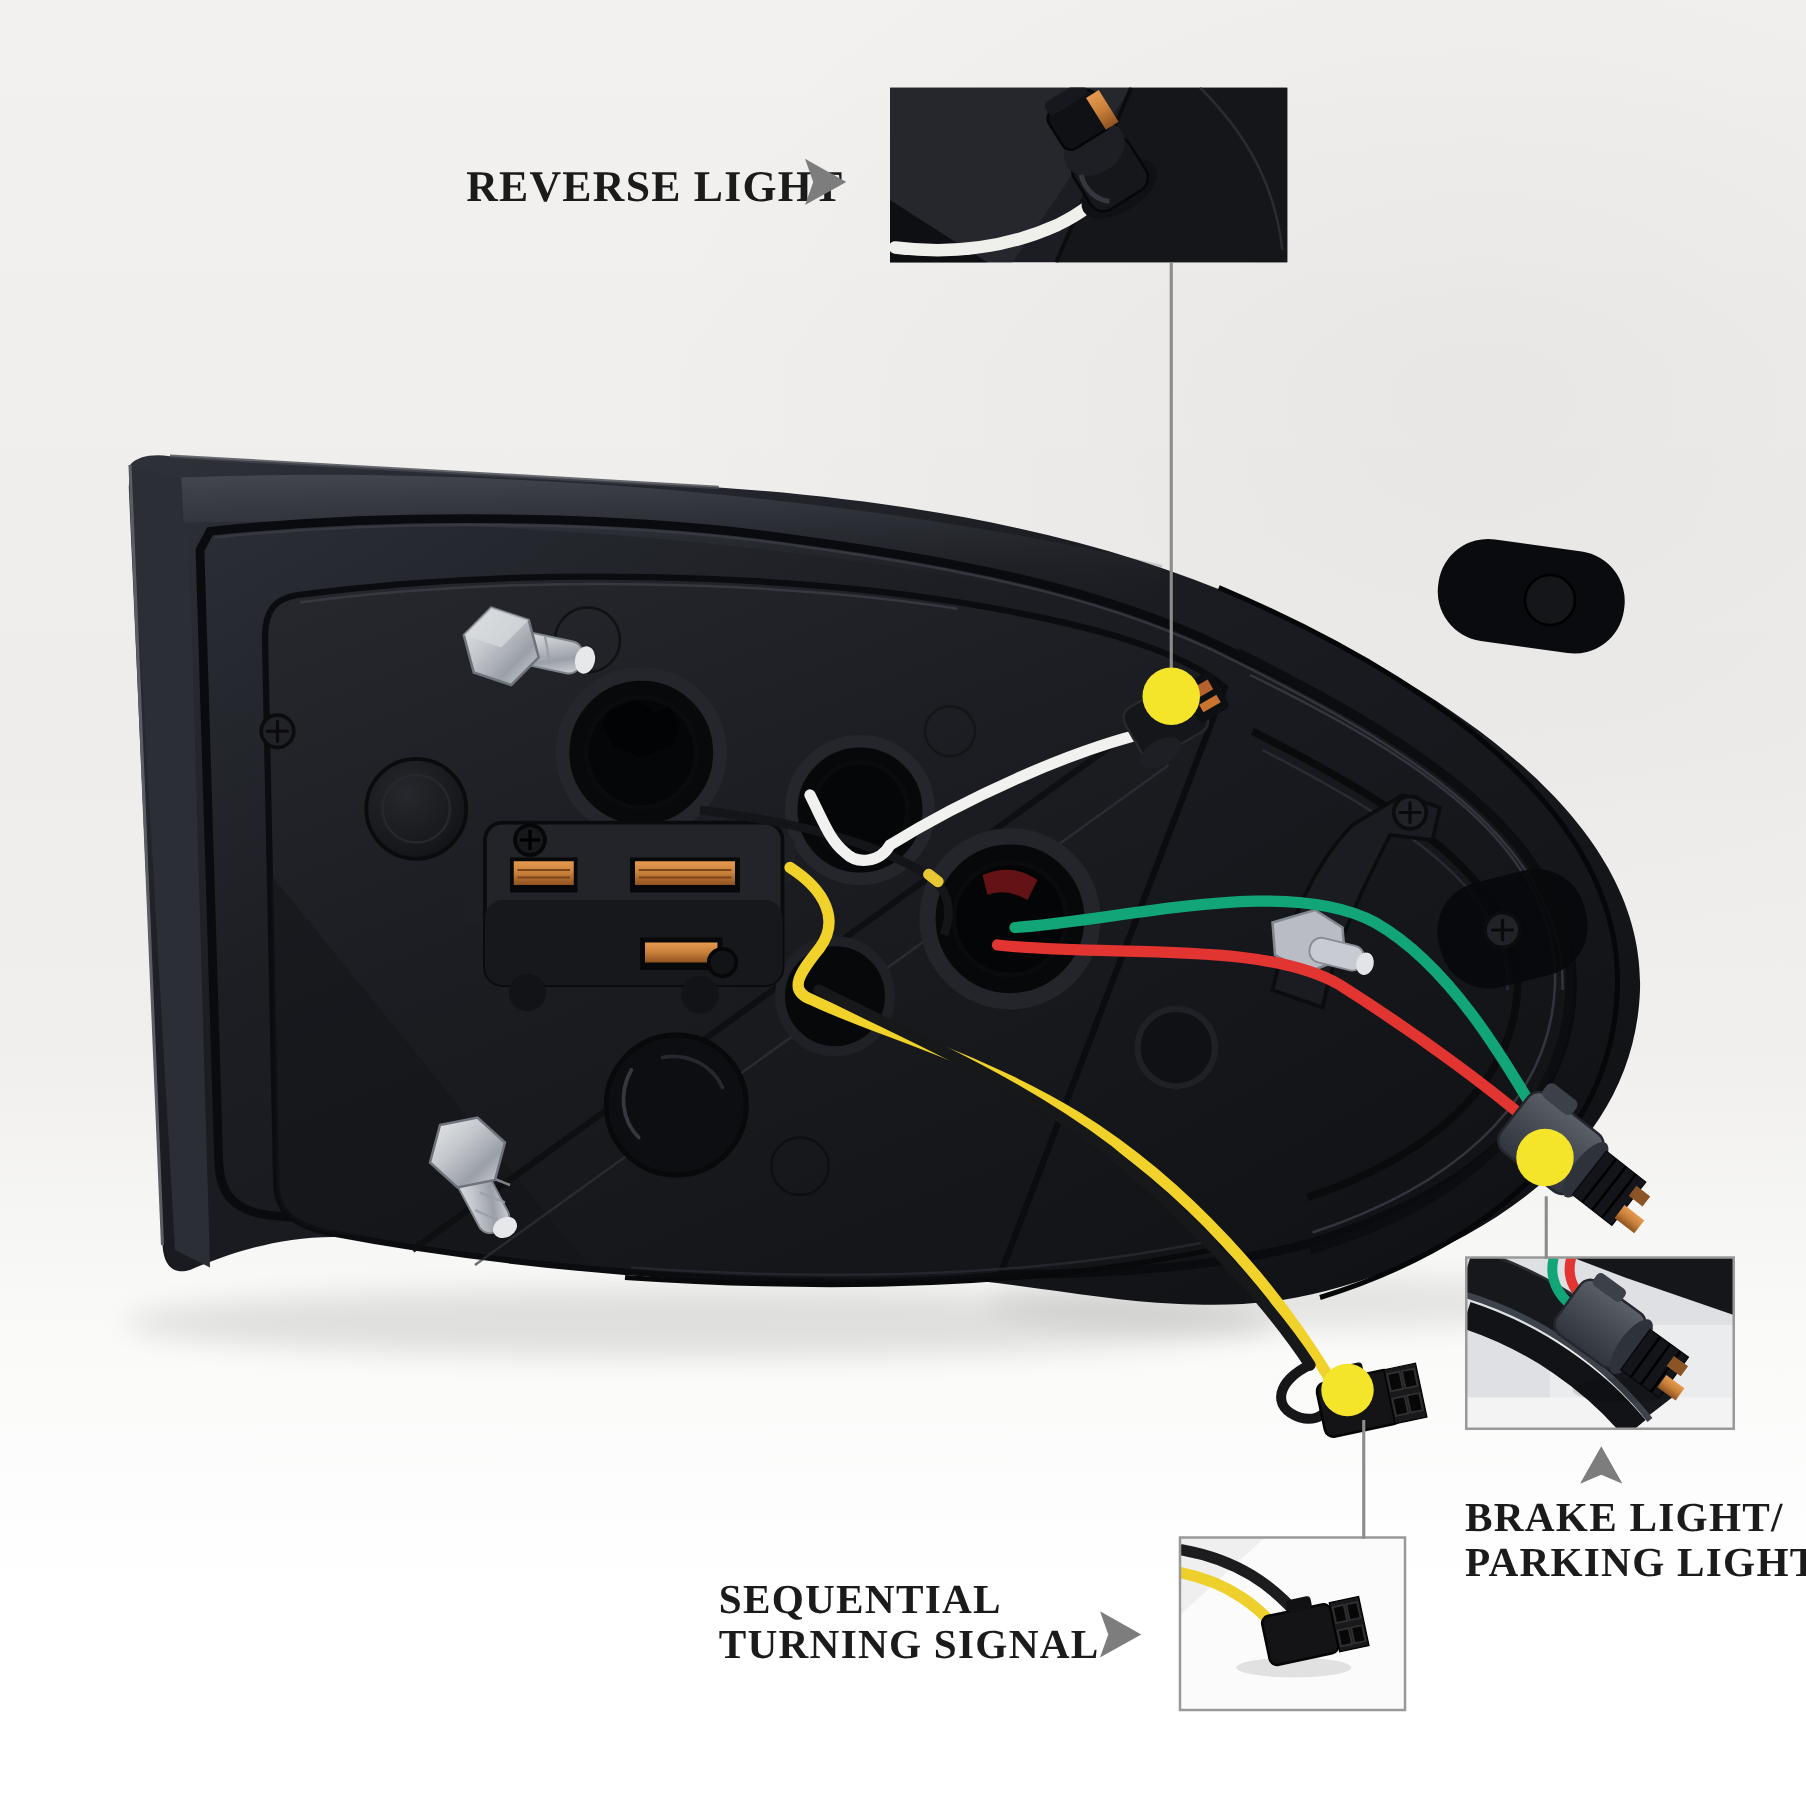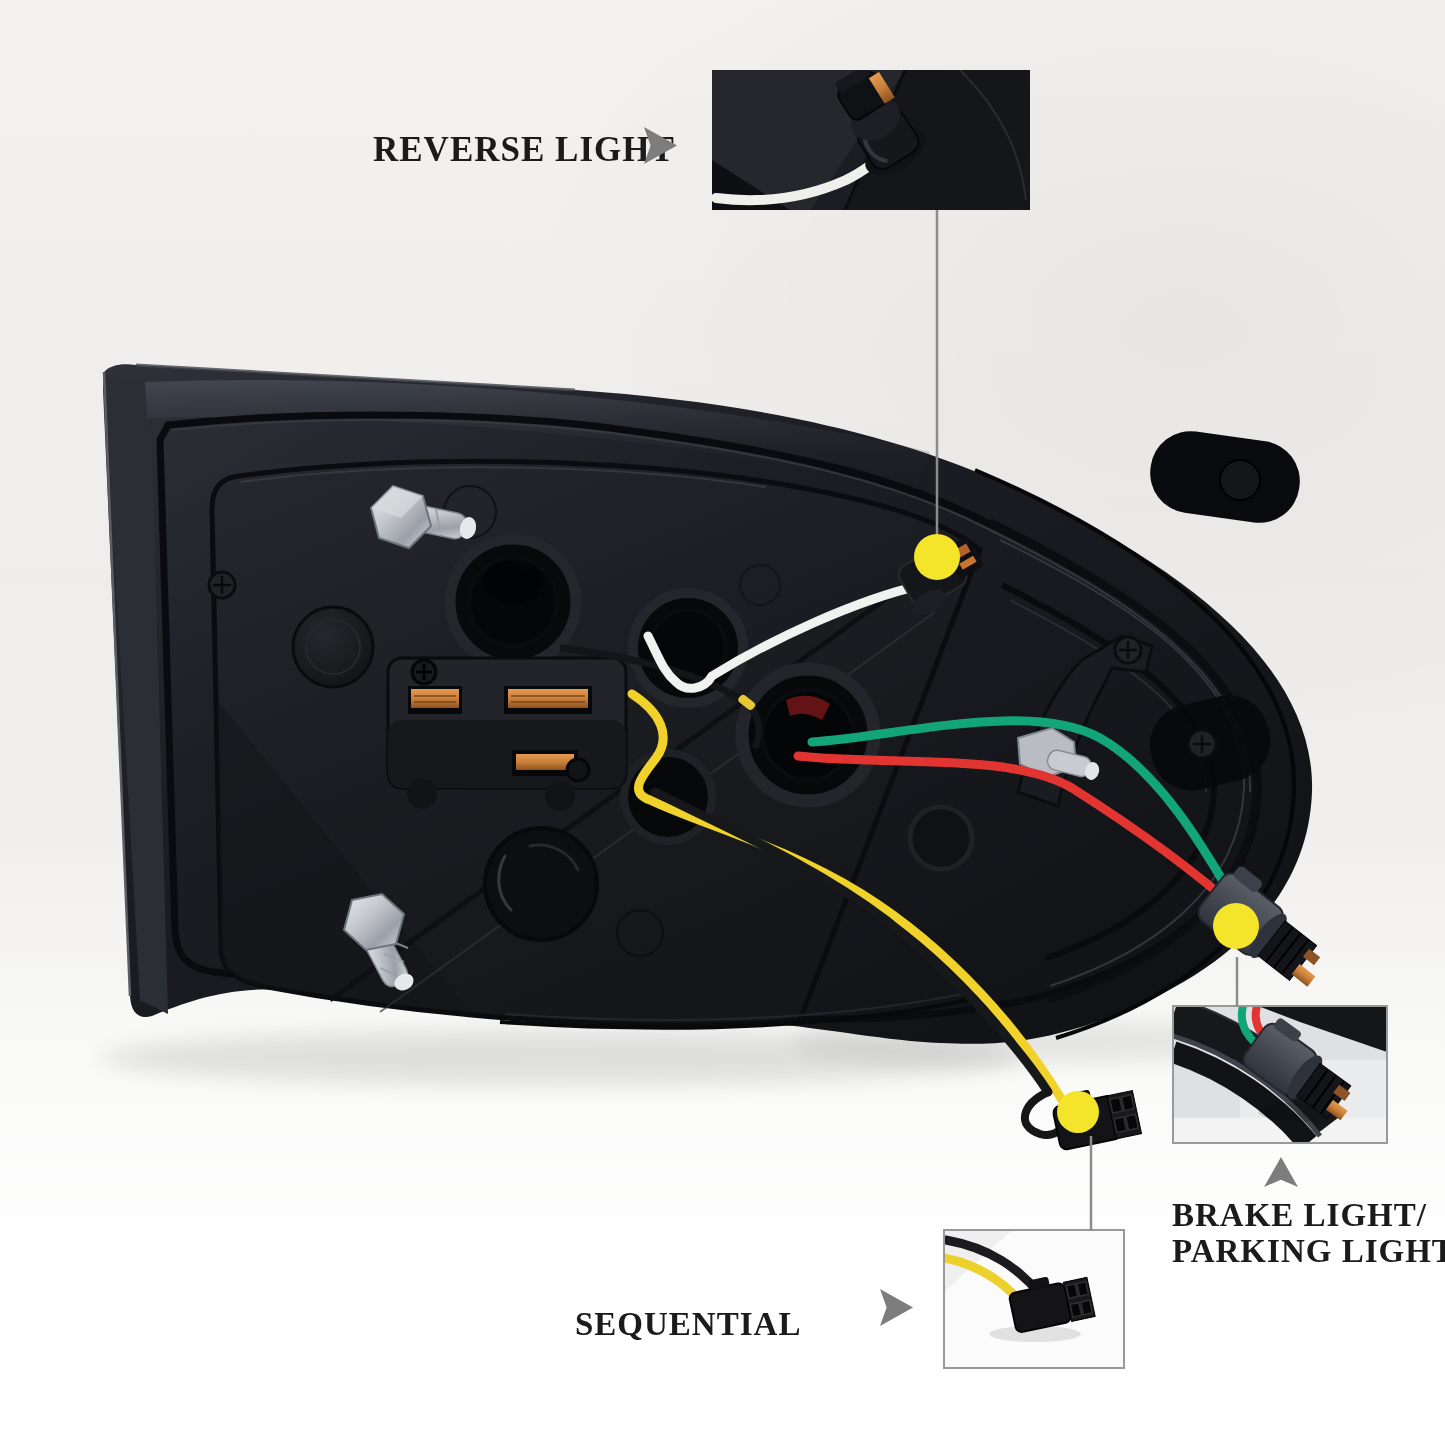--- a/index.html
+++ b/index.html
@@ -6,21 +6,21 @@
   .stage{
     position:relative;width:1445px;height:1445px;overflow:hidden;
     font-family:"Liberation Serif", "DejaVu Serif", serif;
     background:
       radial-gradient(1100px 760px at 82% 22%, rgba(0,0,0,0.035), transparent 62%),
       linear-gradient(180deg,#f2f1ef 0%,#eeedeb 40%,#f0efee 58%,#f9f9f8 72%,#ffffff 88%);
   }
   .scene{position:absolute;left:0;top:0;}
   .callout-label{position:absolute;color:#1b1b1b;font-weight:600;letter-spacing:1px;white-space:nowrap;}
   .lbl-reverse{left:373px;top:130px;font-size:35px;}
-  .lbl-sequential{left:575px;top:1262px;font-size:33px;line-height:36px;margin-top:44px;}
+  .lbl-sequential{left:575px;top:1262px;font-size:33px;line-height:36px;}
   .lbl-brake{left:1172px;top:1197px;font-size:33px;line-height:36px;}
   .tri{position:absolute;background:#7d7d7d;}
   .tri-right{clip-path:polygon(0 0,100% 50%,0 100%,20% 50%);}
   .tri-up{clip-path:polygon(50% 0,100% 100%,50% 76%,0 100%);}
   .arrow-reverse{left:644px;top:127px;width:33px;height:37px;}
   .arrow-sequential{left:880px;top:1289px;width:33px;height:37px;}
   .arrow-brake{left:1264px;top:1157px;width:34px;height:30px;}
 </style>
 </head>
 <body>
@@ -331,20 +331,21 @@
   </g>
 </svg>
 
 <div class="callout-label lbl-reverse">
   <span>REVERSE LIGHT</span>
 </div>
 <div class="tri tri-right arrow-reverse"></div>
 
 <div class="callout-label lbl-sequential">
   <div>SEQUENTIAL</div>
+  <div>TURNING SIGNAL</div>
 </div>
 <div class="tri tri-right arrow-sequential"></div>
 
 <div class="callout-label lbl-brake">
   <div>BRAKE LIGHT/</div>
   <div>PARKING LIGHT</div>
 </div>
 <div class="tri tri-up arrow-brake"></div>
 
 </div>

